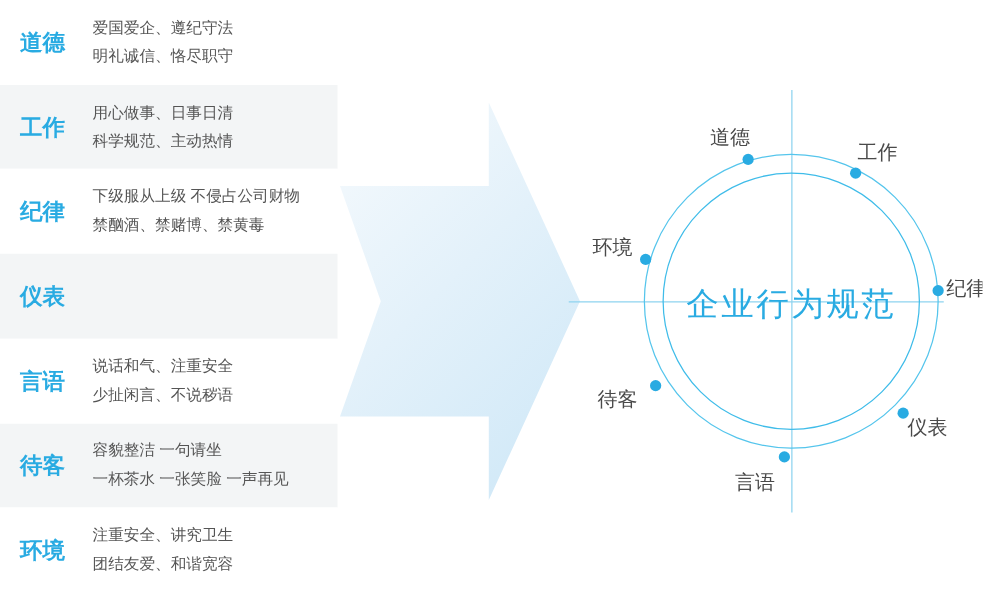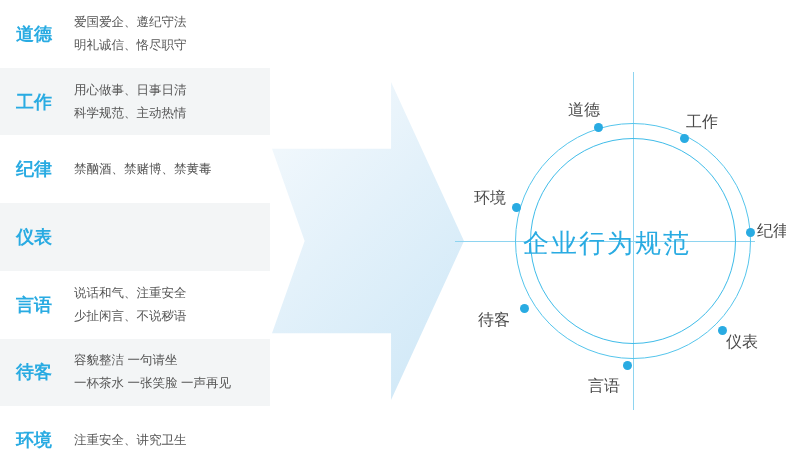--- a/index.html
+++ b/index.html
@@ -17,21 +17,21 @@
   .flow-arrow{position:absolute;left:272px;top:82px;width:192px;height:318px;
     background:linear-gradient(135deg,#f6fafd 0%,#e3f1fa 45%,#cde7f7 100%);
     clip-path:polygon(0% 21%,62% 21%,62% 0%,100% 50%,62% 100%,62% 79%,0% 79%,17% 50%);}
 
   
   .diagram{position:absolute;left:0;top:0;width:802px;height:474px;pointer-events:none;}
   .h-line{position:absolute;left:455px;top:241px;width:300px;height:1px;background:#8ed4f0;}
   .v-line{position:absolute;left:633px;top:72px;width:1px;height:338px;background:#8ed4f0;}
   .outer-circle{position:absolute;left:515px;top:123px;width:236px;height:236px;border:1px solid #55c5ec;border-radius:50%;box-sizing:border-box;}
   .inner-circle{position:absolute;left:530px;top:138px;width:206px;height:206px;border:1px solid #3fbce9;border-radius:50%;box-sizing:border-box;}
-  .center-label{position:absolute;left:523px;top:226px;width:220px;text-align:left;font-size:26px;letter-spacing:2px;color:#29abe2;background:transparent;}
+  .center-label{position:absolute;left:523px;top:226px;width:220px;text-align:center;font-size:26px;letter-spacing:2px;color:#29abe2;background:transparent;}
 
   .dot{position:absolute;width:9px;height:9px;border-radius:50%;background:#29abe2;}
   .dot-0{left:594px;top:123px;}
   .dot-1{left:680px;top:134px;}
   .dot-2{left:746px;top:228px;}
   .dot-3{left:718px;top:326px;}
   .dot-4{left:623px;top:361px;}
   .dot-5{left:520px;top:304px;}
   .dot-6{left:512px;top:203px;}
 
@@ -60,20 +60,21 @@
     <div class="row alt">
       <div class="row-label">工作</div>
       <div class="row-desc">
         <div>用心做事、日事日清</div>
         <div>科学规范、主动热情</div>
       </div>
     </div>
     <div class="row">
       <div class="row-label">纪律</div>
       <div class="row-desc">
+        <div>下级服从上级 不侵占公司财物</div>
         <div>禁酗酒、禁赌博、禁黄毒</div>
       </div>
     </div>
     <div class="row alt">
       <div class="row-label">仪表</div>
     </div>
     <div class="row">
       <div class="row-label">言语</div>
       <div class="row-desc">
         <div>说话和气、注重安全</div>
@@ -84,20 +85,21 @@
       <div class="row-label">待客</div>
       <div class="row-desc">
         <div>容貌整洁  一句请坐</div>
         <div>一杯茶水  一张笑脸 一声再见</div>
       </div>
     </div>
     <div class="row">
       <div class="row-label">环境</div>
       <div class="row-desc">
         <div>注重安全、讲究卫生</div>
+        <div>团结友爱、和谐宽容</div>
       </div>
     </div>
   </div>
 
   <div class="flow-arrow"></div>
 
   <div class="diagram">
     <div class="h-line"></div>
     <div class="v-line"></div>
     <div class="outer-circle"></div>

